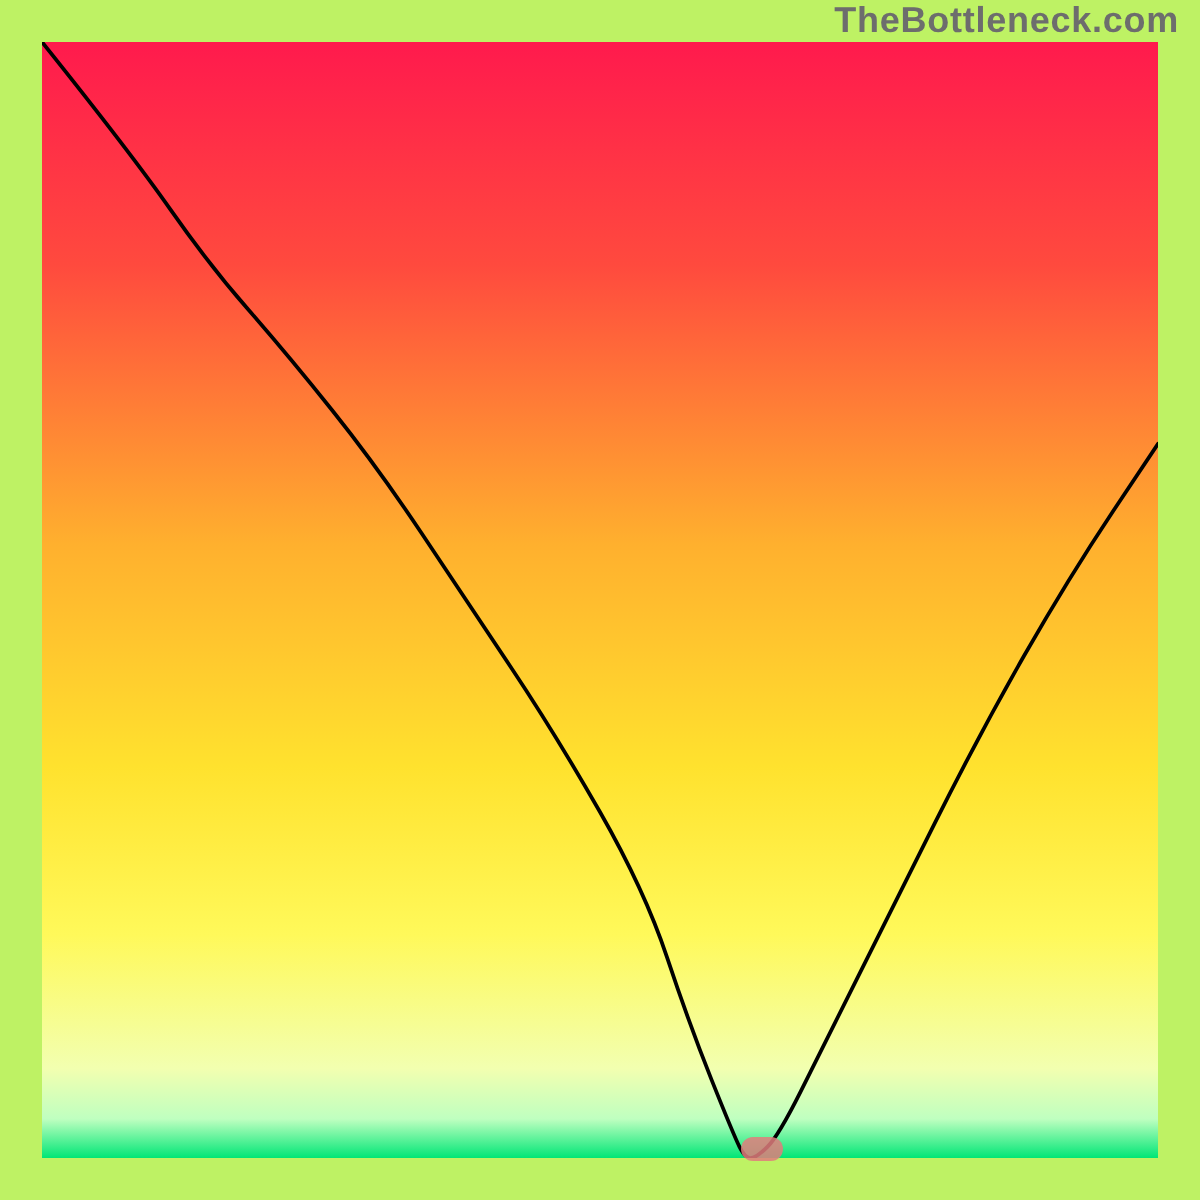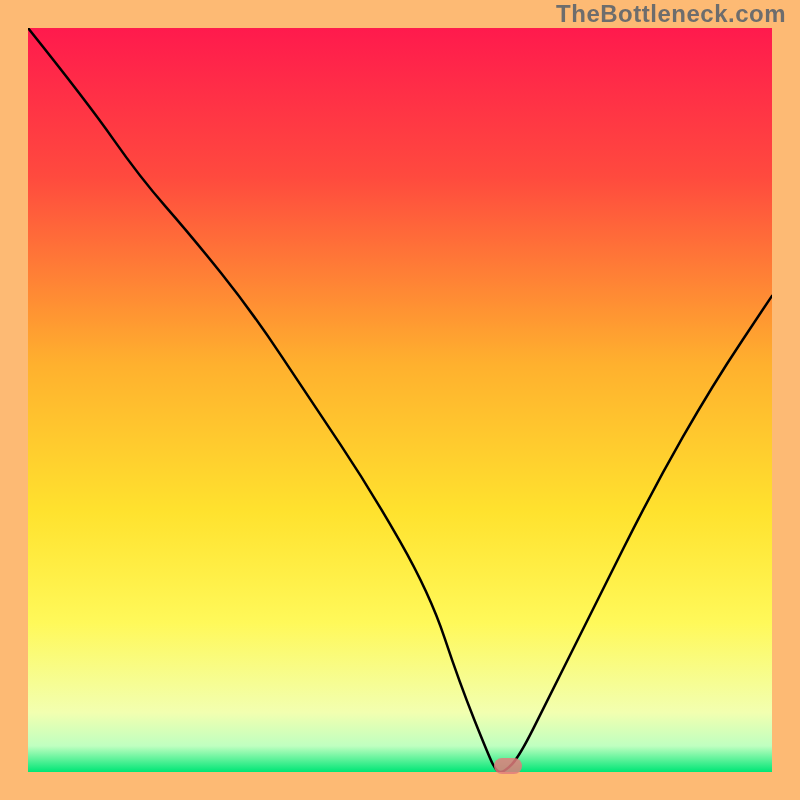--- a/index.html
+++ b/index.html
@@ -8,21 +8,21 @@
     width: 800px;
     height: 800px;
     background: #000;
     font-family: Arial, Helvetica, sans-serif;
     overflow: hidden;
   }
   .frame {
     position: relative;
     width: 800px;
     height: 800px;
-    background: #fdba74;
+    background: #bef264;
   }
   .watermark {
     position: absolute;
     top: 0;
     right: 14px;
     color: #6d6d6d;
     font-size: 24px;
     font-weight: 600;
     letter-spacing: 0.5px;
     font-family: Arial, Helvetica, sans-serif;

